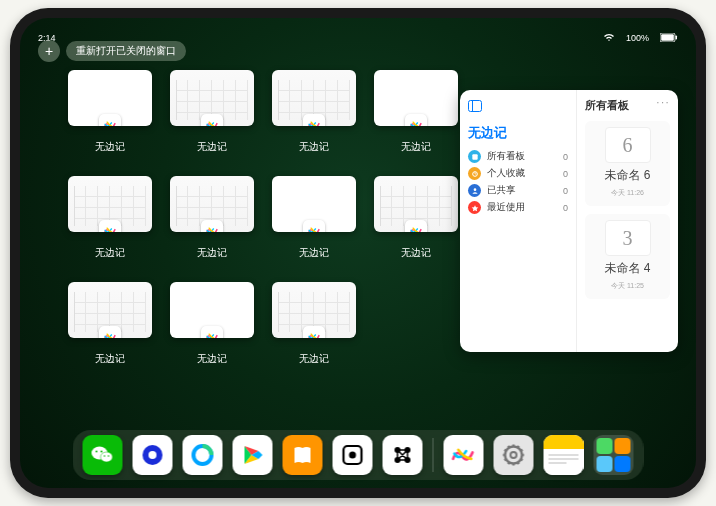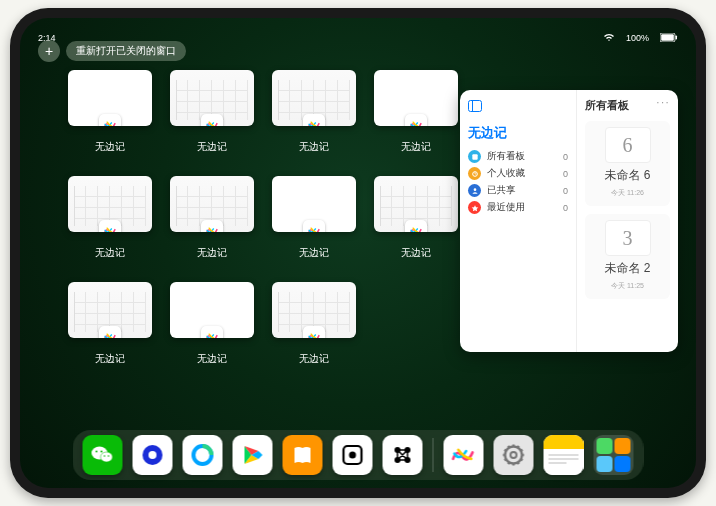--- a/index.html
+++ b/index.html
@@ -301,21 +301,21 @@
               <div class="board-thumb">
                 <span class="hand">6</span>
               </div>
               <div class="board-name">未命名 6</div>
               <div class="board-date">今天 11:26</div>
             </div>
             <div class="board-card">
               <div class="board-thumb">
                 <span class="hand">3</span>
               </div>
-              <div class="board-name">未命名 2</div>
+              <div class="board-name">未命名 4</div>
               <div class="board-date">今天 11:25</div>
             </div>
           </div>
       </div>
     </div>
 
     <div class="dock" id="dock">
         <div class="dock-icon" style="background: rgb(9, 187, 7);">
           <svg width="26" height="22" viewBox="0 0 26 22">
             <ellipse cx="10" cy="9" rx="8" ry="6.5" fill="#fff"></ellipse>

